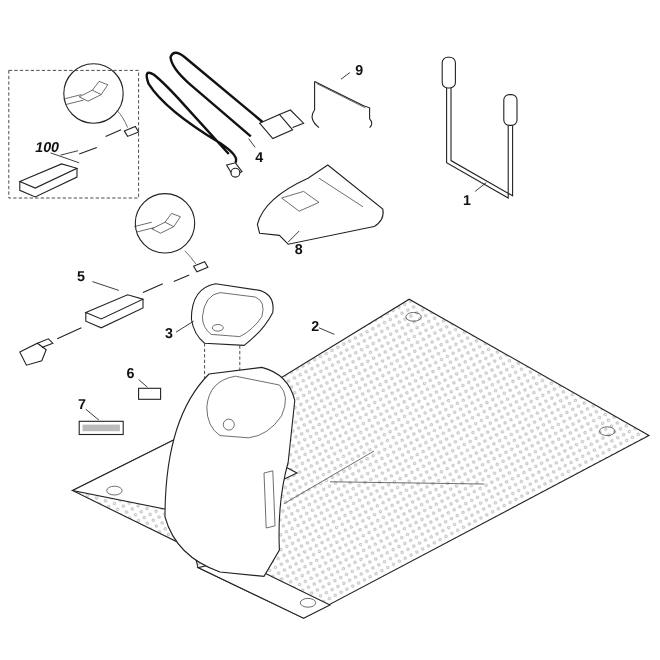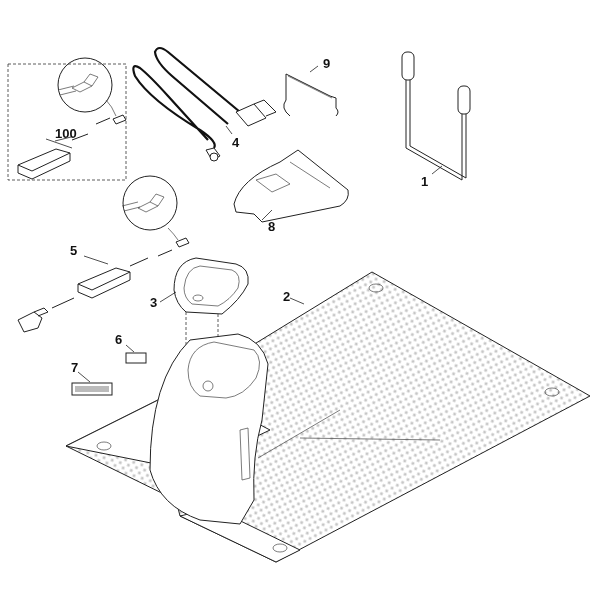--- a/index.html
+++ b/index.html
@@ -117,21 +117,21 @@
       <path d="M272 210 L262 220" class="leader"></path>
       <path d="M84 256 L108 264" class="leader"></path>
       <path d="M160 302 L176 292" class="leader"></path>
       <path d="M290 298 L304 304" class="leader"></path>
       <path d="M126 345 L134 352" class="leader"></path>
       <path d="M78 372 L90 382" class="leader"></path>
     </g>
   </svg>
 
   
-  <span class="callout" style="left:55px;top:127px;">100</span>
+  <span class="callout" style="left:32px;top:127px;font-style:italic;">100</span>
   <span class="callout" style="left:323px;top:57px;">9</span>
   <span class="callout" style="left:232px;top:136px;">4</span>
   <span class="callout" style="left:421px;top:175px;">1</span>
   <span class="callout" style="left:268px;top:220px;">8</span>
   <span class="callout" style="left:70px;top:244px;">5</span>
   <span class="callout" style="left:150px;top:296px;">3</span>
   <span class="callout" style="left:283px;top:290px;">2</span>
   <span class="callout" style="left:115px;top:333px;">6</span>
   <span class="callout" style="left:71px;top:361px;">7</span>
 </div>

